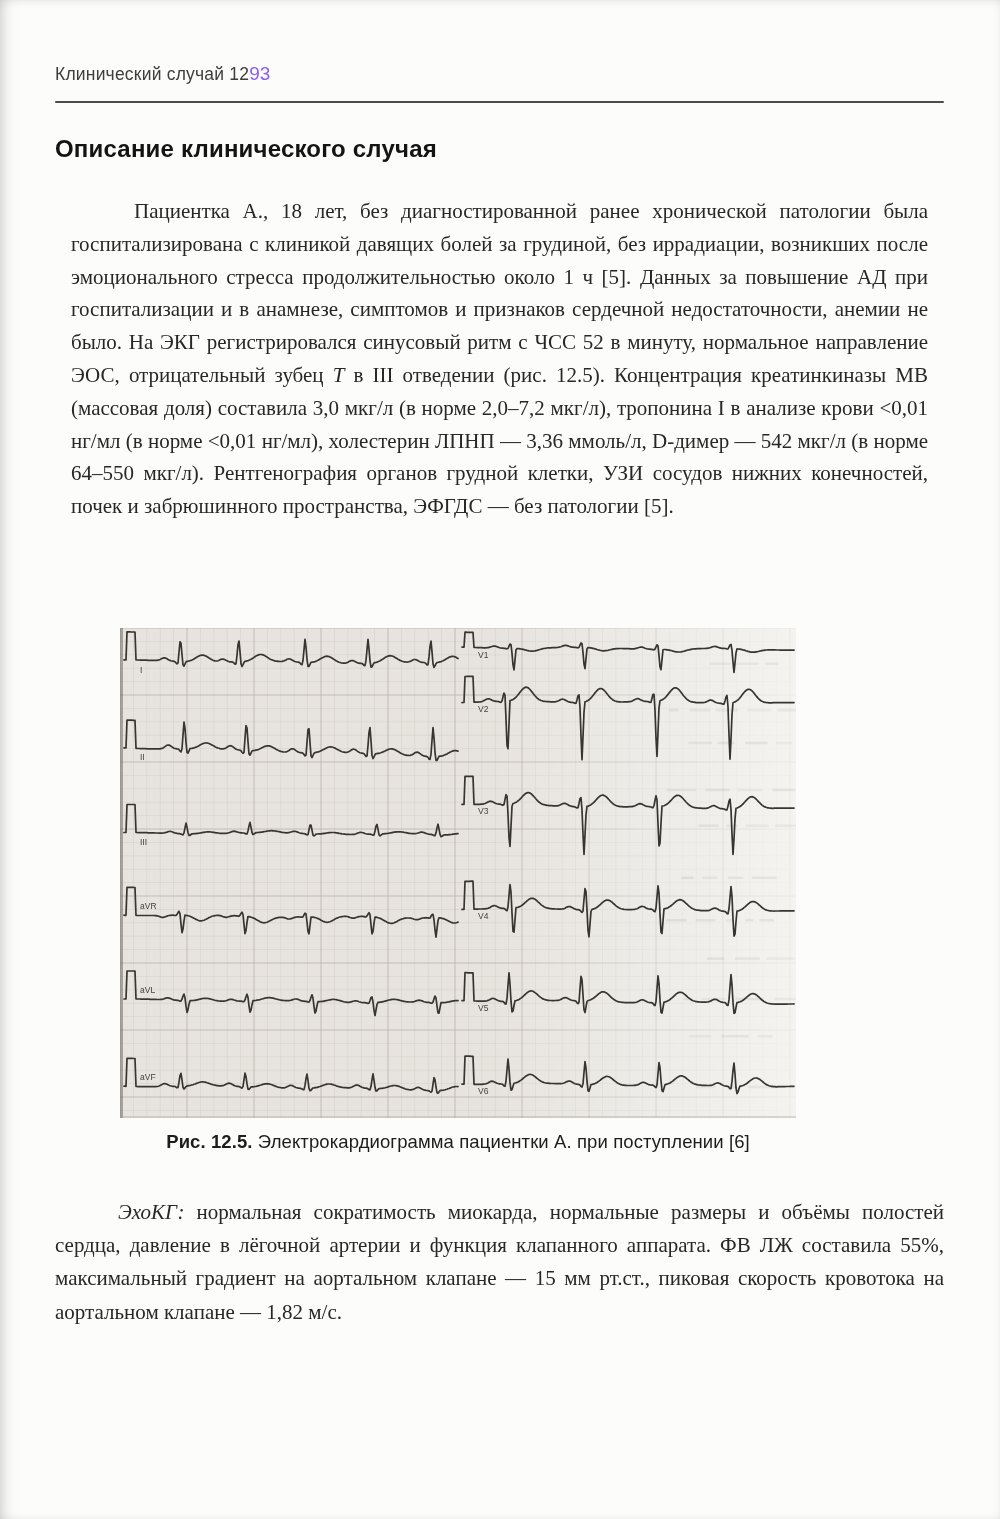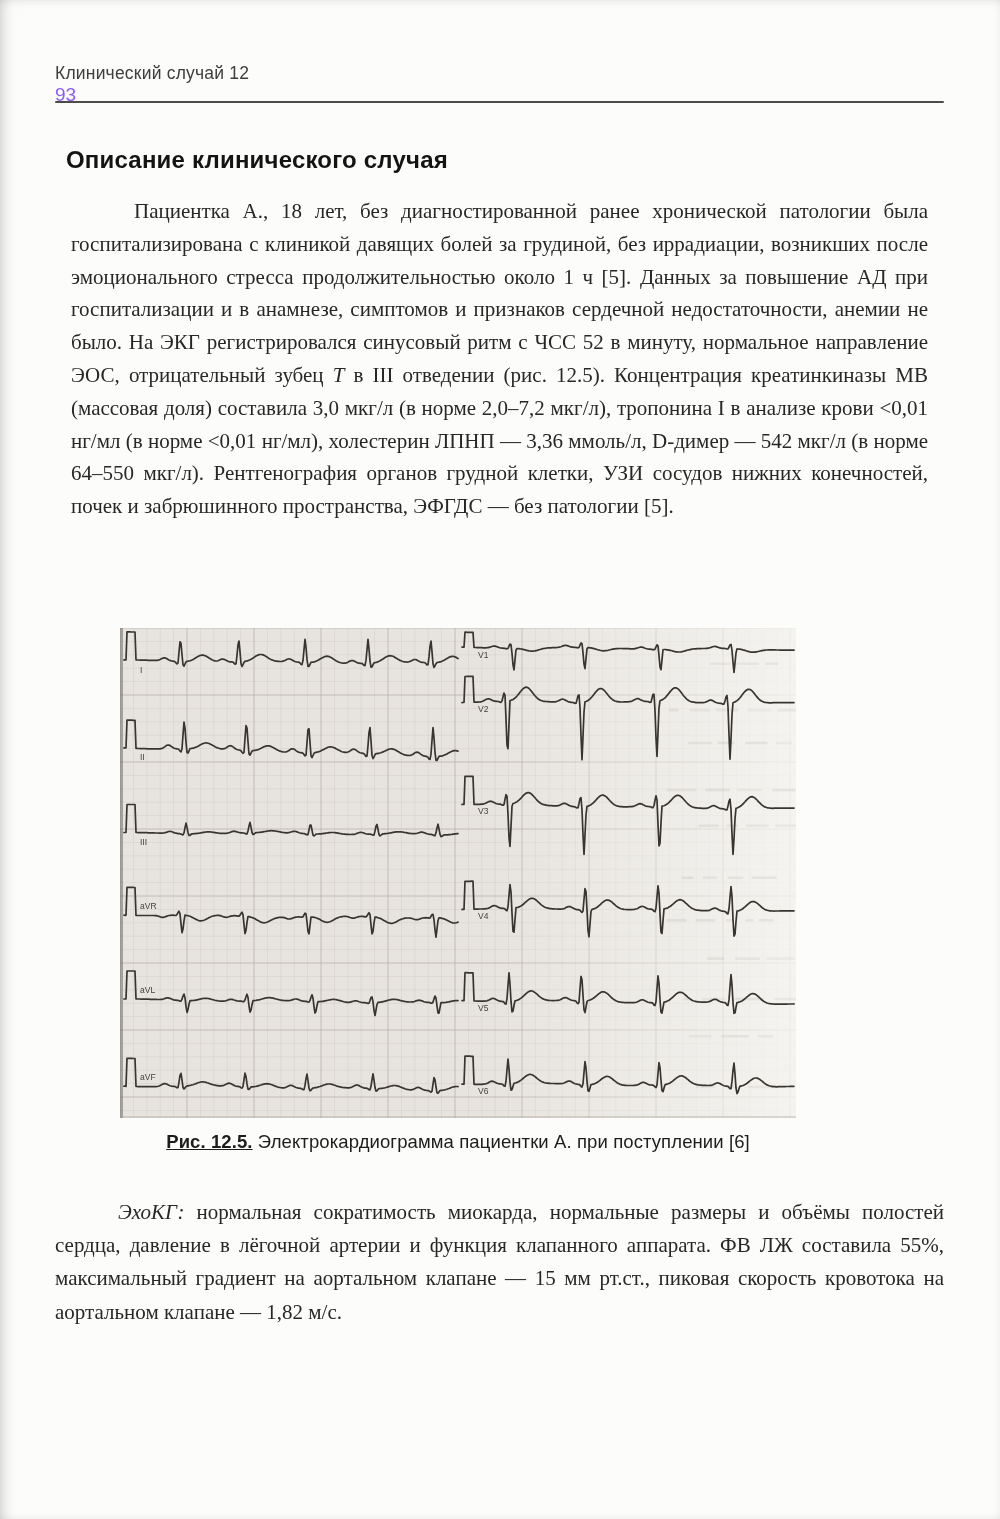--- a/index.html
+++ b/index.html
@@ -11,52 +11,51 @@
     overflow:hidden;
     font-family:"Liberation Serif", serif;
     color:#262626;
     box-shadow: inset 12px 0 16px -12px rgba(0,0,0,.25),
                 inset 0 8px 12px -9px rgba(0,0,0,.12),
                 inset -7px 0 10px -8px rgba(0,0,0,.08),
                 inset 0 -8px 12px -10px rgba(0,0,0,.08);
   }
   .runhead{
     position:absolute;top:63px;left:55px;width:889px;
-    display:flex;justify-content:flex-end;align-items:baseline;
+    display:flex;justify-content:flex-start;align-items:baseline;
     font-family:"Liberation Sans", sans-serif;
-    flex-direction:column;
   }
   .runhead .title{font-size:17.5px;color:#3e3e3e;letter-spacing:.2px;}
   .runhead .pagenum{font-size:19px;color:#8b5cf6;}
   .rule{
     position:absolute;top:101px;left:55px;width:889px;height:2px;
     background:#4c4c4c;border-radius:1px;
   }
   .section-title{
-    position:absolute;top:135px;left:55px;margin:11px;
+    position:absolute;top:135px;left:55px;margin:0;
     font-family:"Liberation Sans", sans-serif;
     font-size:24px;font-weight:700;color:#141414;letter-spacing:.2px;
   }
   .bodytext{
     font-size:21px;line-height:32.8px;text-align:justify;color:#272727;
   }
   .p1{position:absolute;top:179px;left:55px;width:889px;}
   .bodytext p{margin:16px;text-indent:63px;}
   .it{font-style:italic;}
   .ecg{
     position:absolute;top:628px;left:120px;width:676px;height:490px;margin:0;
     background:#e7e4df;
   }
   .ecg svg{display:block;}
   .caption{
     position:absolute;top:1131px;left:120px;width:676px;
     font-family:"Liberation Sans", sans-serif;
     font-size:18.5px;color:#1d1d1d;text-align:center;letter-spacing:.1px;
   }
-  .caption b{font-weight:700;text-decoration:underline;}
+  .caption b{font-weight:700;}
   .flow{position:absolute;top:1196px;left:55px;width:889px;}
   .flow p{margin:0;}
   .flow .bodytext-line{line-height:33.2px;}
 </style>
 </head>
 <body>
 
 <div class="page">
 
   <div class="runhead">

